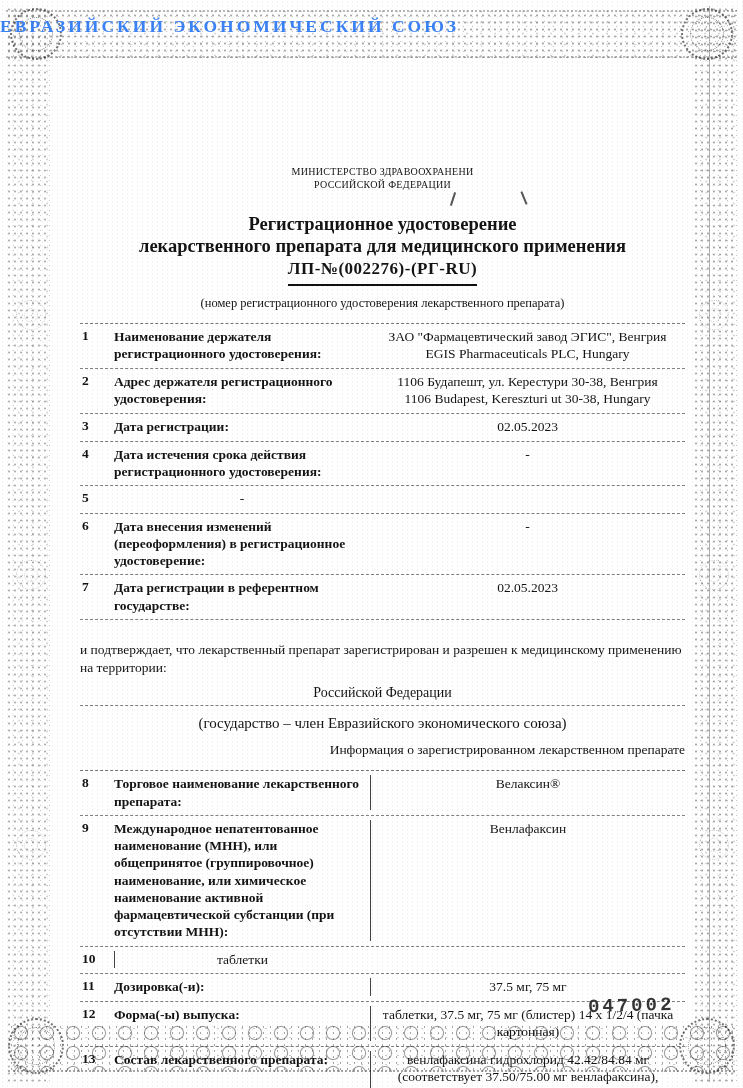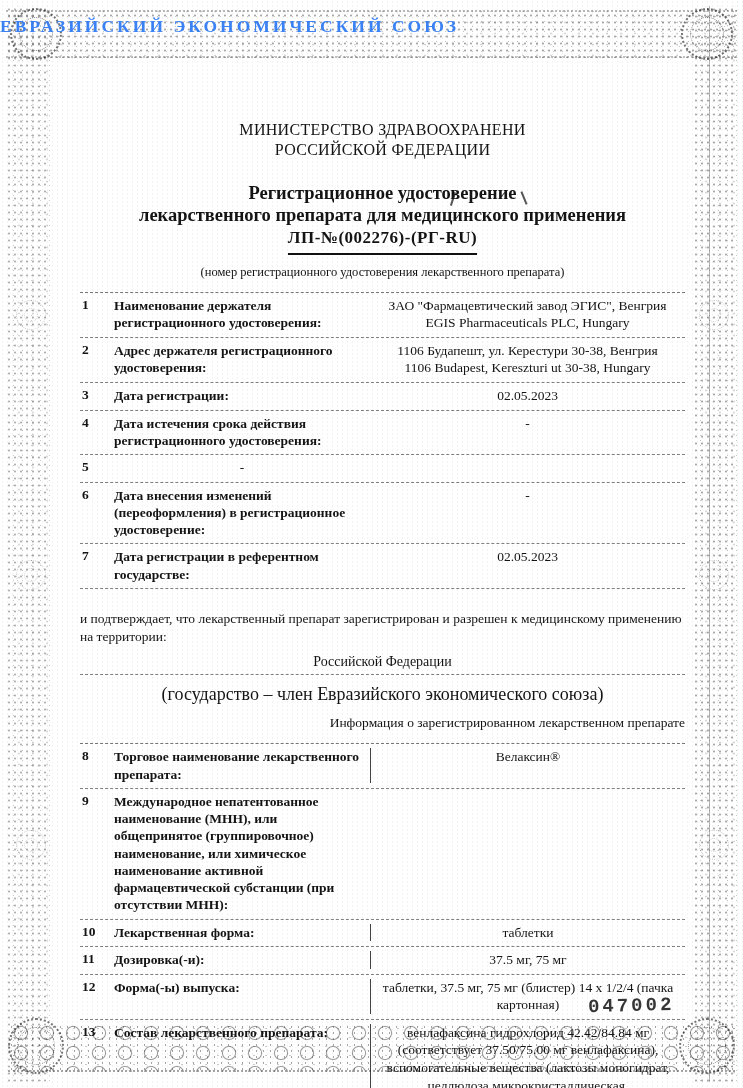--- a/index.html
+++ b/index.html
@@ -33,38 +33,38 @@
   .rosette{position:absolute;border:2px dotted rgba(0,0,0,.55);border-radius:50%;z-index:0;}
   .rosette::after{content:"";position:absolute;inset:7px;border:1.5px dotted rgba(0,0,0,.45);border-radius:50%;}
   .rosette.small{border-width:1.5px;opacity:.4;}
   .page-noise{position:absolute;inset:0;pointer-events:none;z-index:3;opacity:.055;
     background-image:radial-gradient(rgba(0,0,0,.9) .7px, transparent 1px);background-size:5px 4px;}
   
   .union-title{position:absolute;top:16px;left:0;right:0;text-align:left;z-index:1;
     font-weight:bold;font-size:17.5px;letter-spacing:3px;color:#3b82f6;}
   .content{position:absolute;left:80px;right:58px;top:120px;z-index:1;}
   .center{text-align:center;}
-  .ministry{font-size:16px;line-height:1.25;letter-spacing:.3px;}
+  .ministry{font-size:10px;line-height:1.25;letter-spacing:.3px;margin-top:46px;}
   .doc-title{margin-top:22px;font-weight:bold;font-size:18.5px;line-height:1.2;}
   .cert-number{display:inline-block;margin-top:2px;font-weight:bold;font-size:17px;
     border-bottom:2px solid #111;padding-bottom:4px;letter-spacing:.5px;}
   .caption{margin-top:10px;font-size:12.5px;}
   .intro{margin-top:14px;font-size:13.5px;line-height:1.35;}
   
   .tbl{margin-top:12px;border-top:1px dashed rgba(45,45,45,.65);font-size:13.5px;}
   .tbl .row{display:grid;grid-template-columns:34px 256px 1fr;
     border-bottom:1px dashed rgba(45,45,45,.6);padding:4px 0 5px 0;}
   .tbl .num{font-weight:bold;padding-left:2px;}
   .tbl .lbl{font-weight:bold;line-height:1.28;padding-right:8px;}
   .tbl .val{text-align:center;line-height:1.3;white-space:pre-line;padding:0 4px;}
   .tbl.divided .val{border-left:1px solid rgba(20,20,20,.8);}
   .confirm{margin-top:21px;font-size:13.5px;line-height:1.35;text-align:left;}
   .territory{margin-top:8px;font-size:14px;}
   .rule{border-bottom:1px dashed rgba(45,45,45,.6);margin-top:4px;}
-  .territory-cap{margin-top:9px;font-size:18px;}
+  .territory-cap{margin-top:9px;font-size:15px;}
   .info-head{margin-top:10px;font-size:13.5px;text-align:right;}
   
   .stamp{position:absolute;left:588px;top:995px;z-index:2;
     font-family:"Liberation Mono","DejaVu Sans Mono",monospace;
     font-size:19px;font-weight:bold;letter-spacing:3px;color:rgba(25,25,25,.88);
     transform:rotate(-1.5deg);}
   .pen-mark{position:absolute;width:2px;height:14px;background:rgba(30,30,30,.75);z-index:2;}
   .pen-mark.m1{left:452px;top:192px;transform:rotate(18deg);}
   .pen-mark.m2{left:523px;top:191px;transform:rotate(-22deg);}
 </style>
@@ -163,25 +163,25 @@
   <div class="tbl divided" id="prod-rows">
   <div class="row">
     <div class="num">8</div>
     <div class="lbl">Торговое наименование лекарственного препарата:</div>
     <div class="val">Велаксин®</div>
   </div>
 
   <div class="row">
     <div class="num">9</div>
     <div class="lbl">Международное непатентованное наименование (МНН), или общепринятое (группировочное) наименование, или химическое наименование активной фармацевтической субстанции (при отсутствии МНН):</div>
+    <div class="val">Венлафаксин</div>
   </div>
 
   <div class="row">
     <div class="num">10</div>
-    <div class="lbl">Лекарственная форма:</div>
     <div class="val">таблетки</div>
   </div>
 
   <div class="row">
     <div class="num">11</div>
     <div class="lbl">Дозировка(-и):</div>
     <div class="val">37.5 мг, 75 мг</div>
   </div>
 
   <div class="row">

